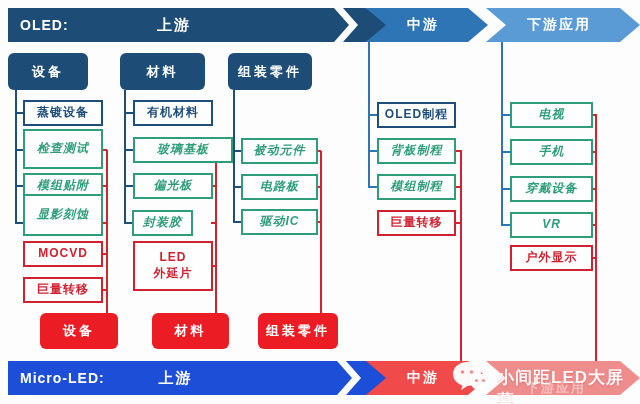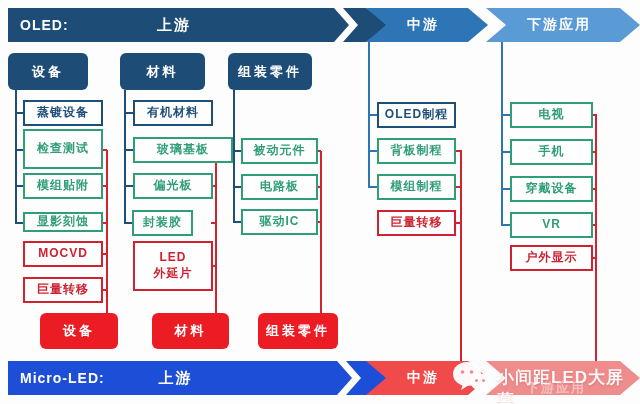--- a/index.html
+++ b/index.html
@@ -13,21 +13,21 @@
   .arrow .stage{position:absolute;left:0;right:50px;text-align:center;font-size:15px;letter-spacing:2px;}
   .arrow-mid .stage{left:14px;right:22px;font-size:14px;}
   .slit{position:absolute;width:30px;height:34px;background:#fdfdfd;
         clip-path:polygon(0 0,9px 0,24px 50%,9px 100%,0 100%,15px 50%);}
   
   .hdr{position:absolute;background:#1d4d77;color:#fff;border-radius:6px;display:flex;
        align-items:center;justify-content:center;font-size:13px;font-weight:bold;letter-spacing:3px;}
   .node{position:absolute;background:#fefefe;border:2px solid;border-radius:0;display:flex;
         flex-direction:column;align-items:center;justify-content:center;font-size:12px;
         font-weight:bold;box-sizing:border-box;letter-spacing:1px;line-height:1.3;}
-  .node.green{border-color:#2f9e78;color:#2f9e78;}
+  .node.green{border-color:#2f9e78;color:#2f9e78;font-style:italic;}
   .node.navy{border-color:#1f4e79;color:#1f4e79;}
   .node.redline{border-color:#cf2130;color:#cf2130;}
   .footerbox{position:absolute;background:#ec1c24;color:#fff;border-radius:6px;display:flex;
        align-items:center;justify-content:center;font-size:13px;font-weight:bold;letter-spacing:3px;}
   
   .ln{position:absolute;}
   .ln.blue{background:#1f4e79;}
   .ln.mblue{background:#2e75b6;}
   .ln.red{background:#d2232e;}
   
@@ -110,21 +110,21 @@
   <div class="ln red" style="left:595px;top:114px;width:2px;height:247px;"></div>
   <div class="ln red" style="left:591px;top:114px;width:5px;height:2px;"></div>
   <div class="ln red" style="left:591px;top:151px;width:5px;height:2px;"></div>
   <div class="ln red" style="left:591px;top:188px;width:5px;height:2px;"></div>
   <div class="ln red" style="left:591px;top:224px;width:5px;height:2px;"></div>
   <div class="ln red" style="left:591px;top:257px;width:5px;height:2px;"></div>
 
   <div class="node navy" style="left:23px;top:100px;width:80px;height:26px;">蒸镀设备</div>
   <div class="node green" style="left:23px;top:129px;width:80px;height:40px;">检查测试</div>
   <div class="node green" style="left:23px;top:173px;width:80px;height:26px;">模组贴附</div>
-  <div class="node green" style="left:23px;top:212px;width:80px;height:20px;">显影刻蚀</div>
+  <div class="node green" style="left:23px;top:194px;width:80px;height:42px;">显影刻蚀</div>
   <div class="node redline" style="left:23px;top:241px;width:80px;height:26px;">MOCVD</div>
   <div class="node redline" style="left:23px;top:277px;width:80px;height:26px;">巨量转移</div>
   <div class="footerbox" style="left:40px;top:313px;width:78px;height:36px;">设备</div>
 
   <div class="node navy" style="left:133px;top:100px;width:80px;height:26px;">有机材料</div>
   <div class="node green" style="left:133px;top:137px;width:100px;height:26px;">玻璃基板</div>
   <div class="node green" style="left:133px;top:173px;width:80px;height:26px;">偏光板</div>
   <div class="node green" style="left:132px;top:210px;width:61px;height:26px;">封装胶</div>
   <div class="node redline" style="left:133px;top:241px;width:80px;height:50px;">
     <span>LED</span>

